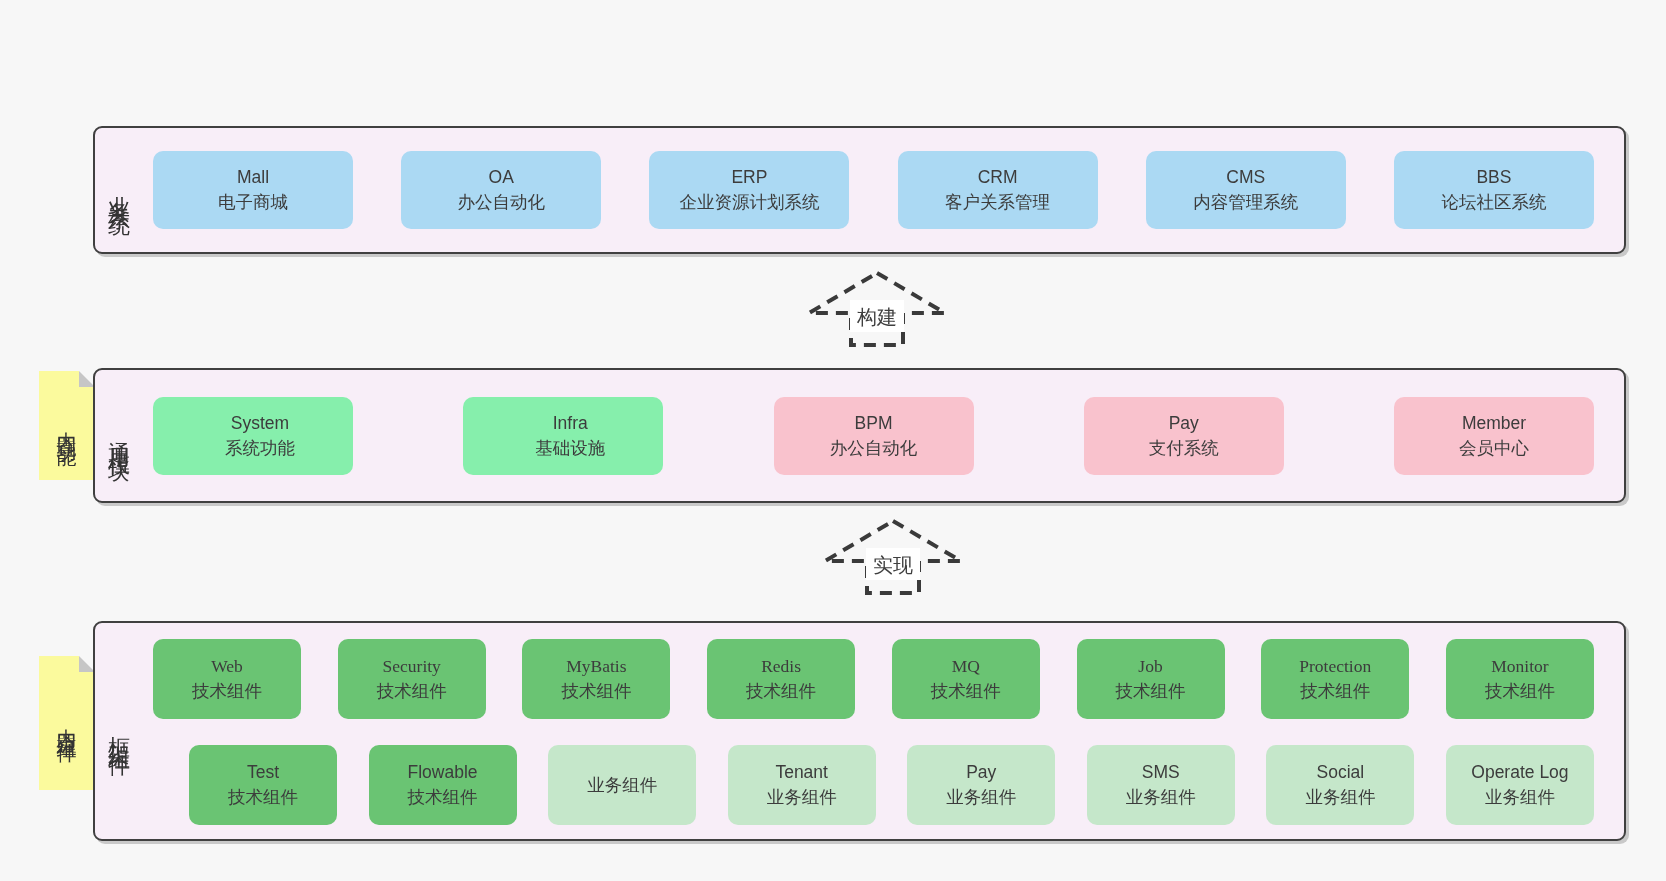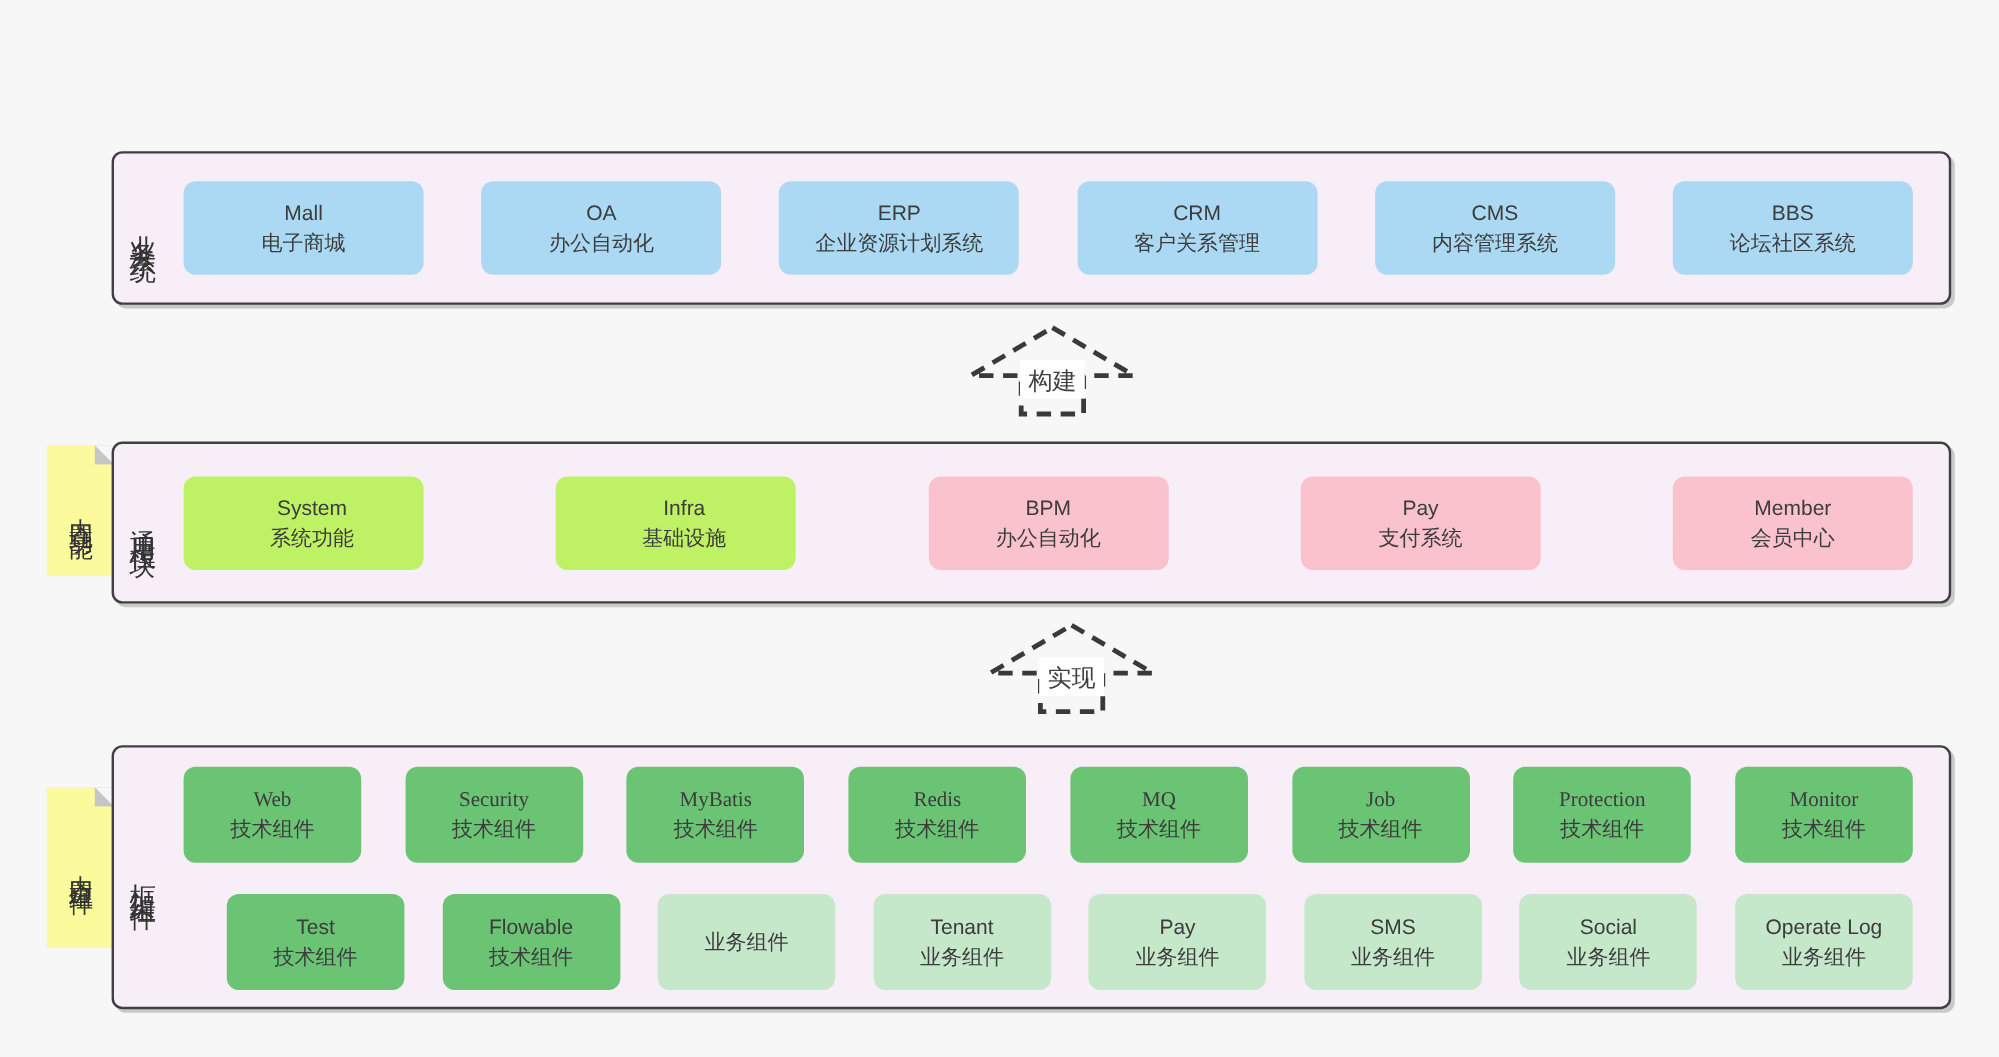--- a/index.html
+++ b/index.html
@@ -45,21 +45,21 @@
     border-radius:10px;
     display:flex;flex-direction:column;
     justify-content:center;
     text-align:center;
     font-size:17.5px;line-height:1.42;color:#3c3c3c;
     box-sizing:border-box;padding:2px 12px;
   }
   .w200{width:200px;height:78px;}
   .w148{width:148px;height:80px;}
   .blue{background:#abd9f3;}
-  .red{background:#bef264;padding-left:26px;}
+  .red{background:#86efac;padding-left:26px;}
   .pink{background:#f9c2cd;}
   .green{background:#6ac473;}
   .lgreen{background:#c5e7ca;}
   
   .sticky{
     position:absolute;left:39px;width:56px;
     background:#fbfa9d;
     display:flex;align-items:center;justify-content:center;
   }
   #sticky1{top:371px;height:109px;}

